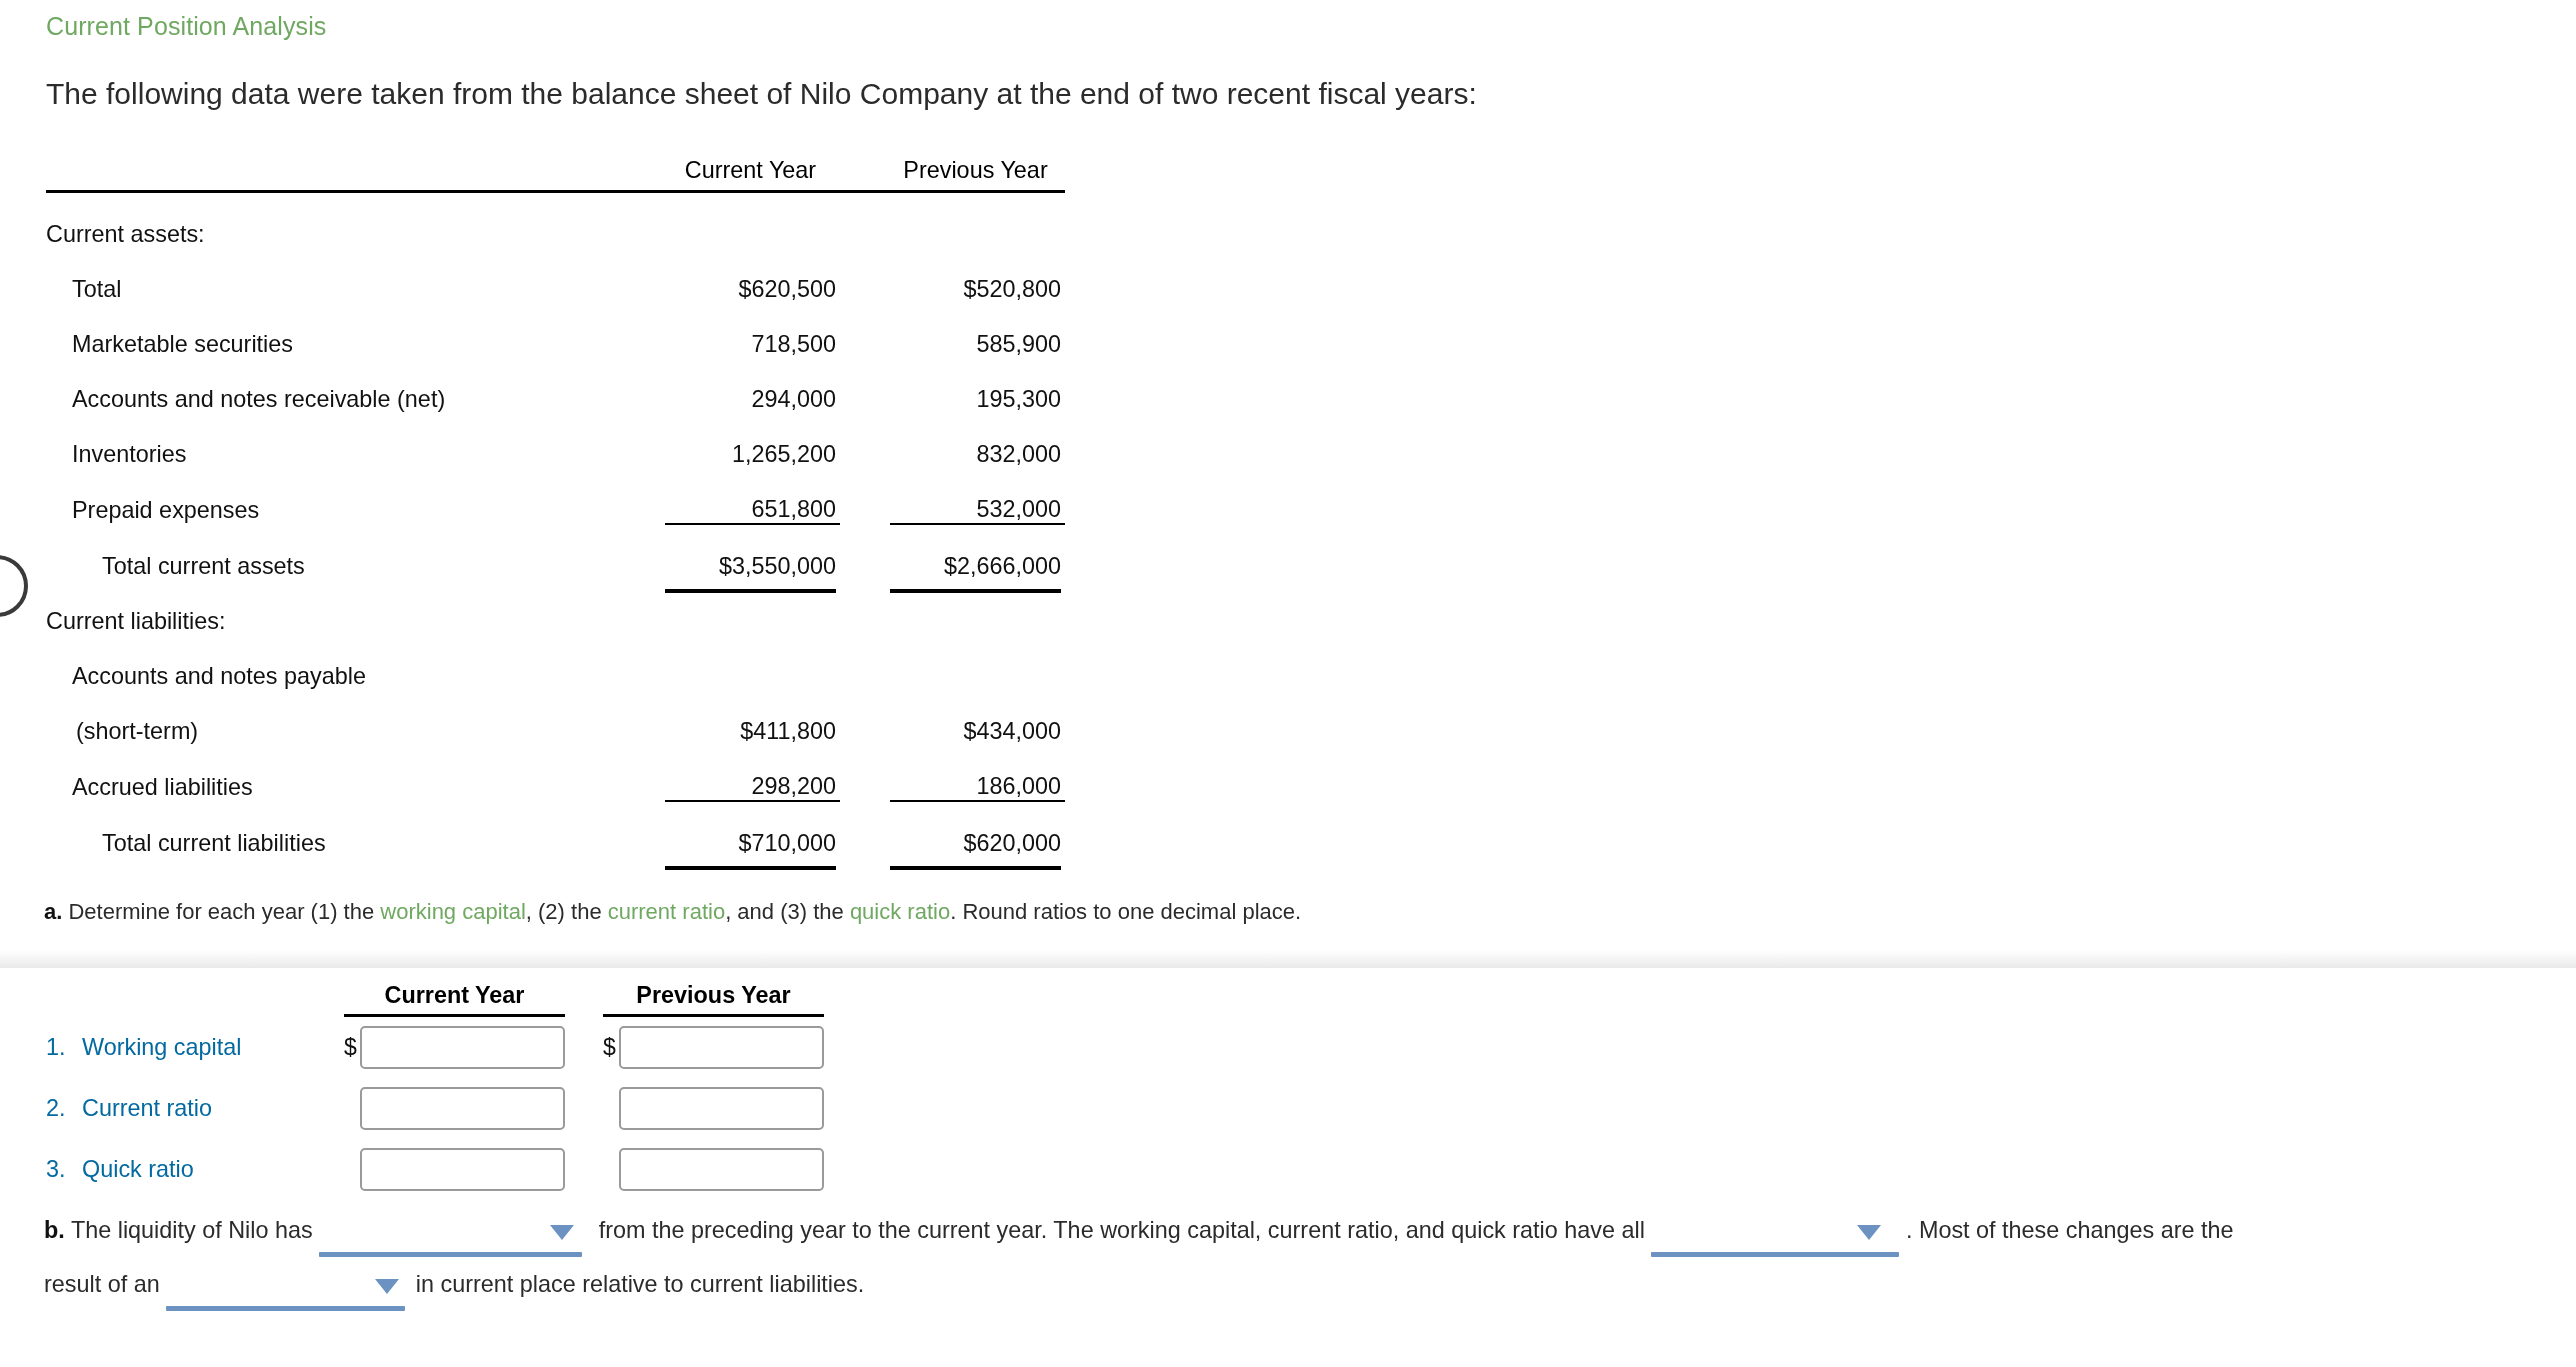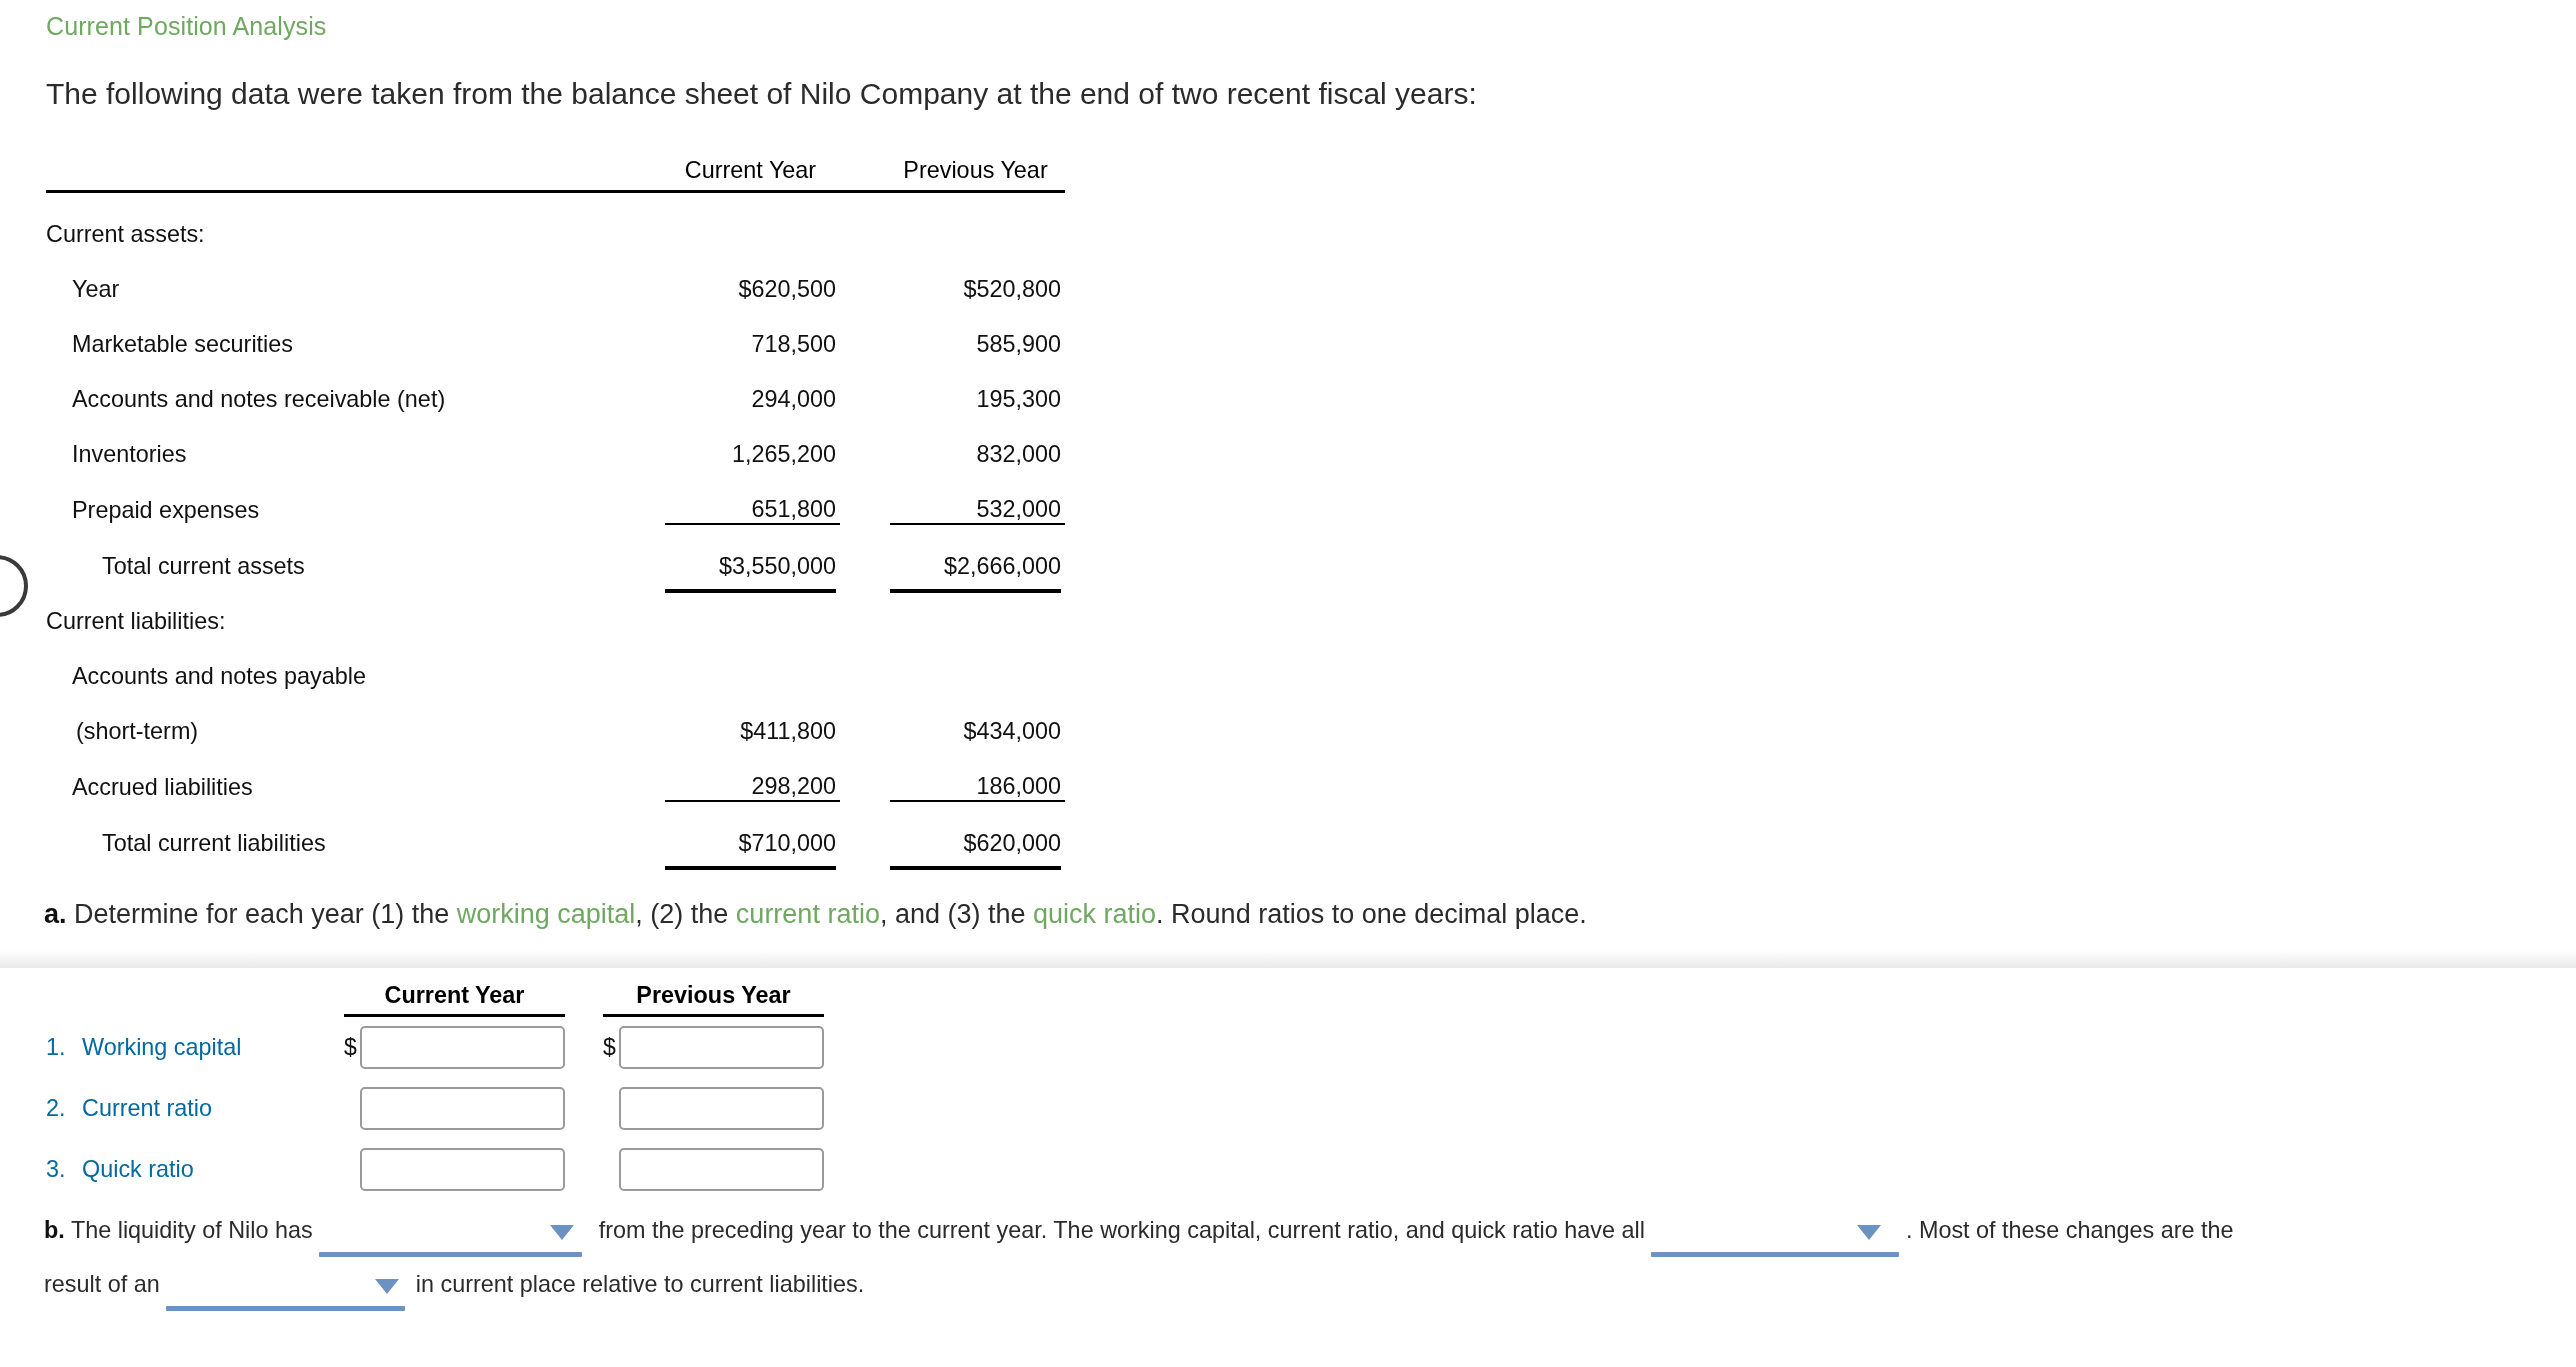--- a/index.html
+++ b/index.html
@@ -121,21 +121,21 @@
     border: 4px solid #3a3a3a;
     border-radius: 50%;
     box-sizing: border-box;
   }
 
   
   .part-a {
     position: absolute;
     left: 44px;
     top: 899px;
-    font-size: 27px;
+    font-size: 22px;
     white-space: nowrap;
   }
   .part-a .bold { font-weight: bold; color: #111; }
   .term { color: #6fa861; }
 
   .ans-table {
     position: absolute;
     left: 46px;
     top: 949px;
     border-collapse: collapse;
@@ -276,21 +276,21 @@
     </tr>
 
     <tr>
       <td class="lbl">Current assets:</td>
       <td class="num"></td>
       <td class="gap"></td>
       <td class="num"></td>
     </tr>
 
     <tr>
-      <td class="lbl ind1">Year</td>
+      <td class="lbl ind1">Total</td>
       <td class="num">$620,500</td>
       <td class="gap"></td>
       <td class="num">$520,800</td>
     </tr>
     <tr>
       <td class="lbl ind1">Marketable securities</td>
       <td class="num">718,500</td>
       <td class="gap"></td>
       <td class="num">585,900</td>
     </tr>

